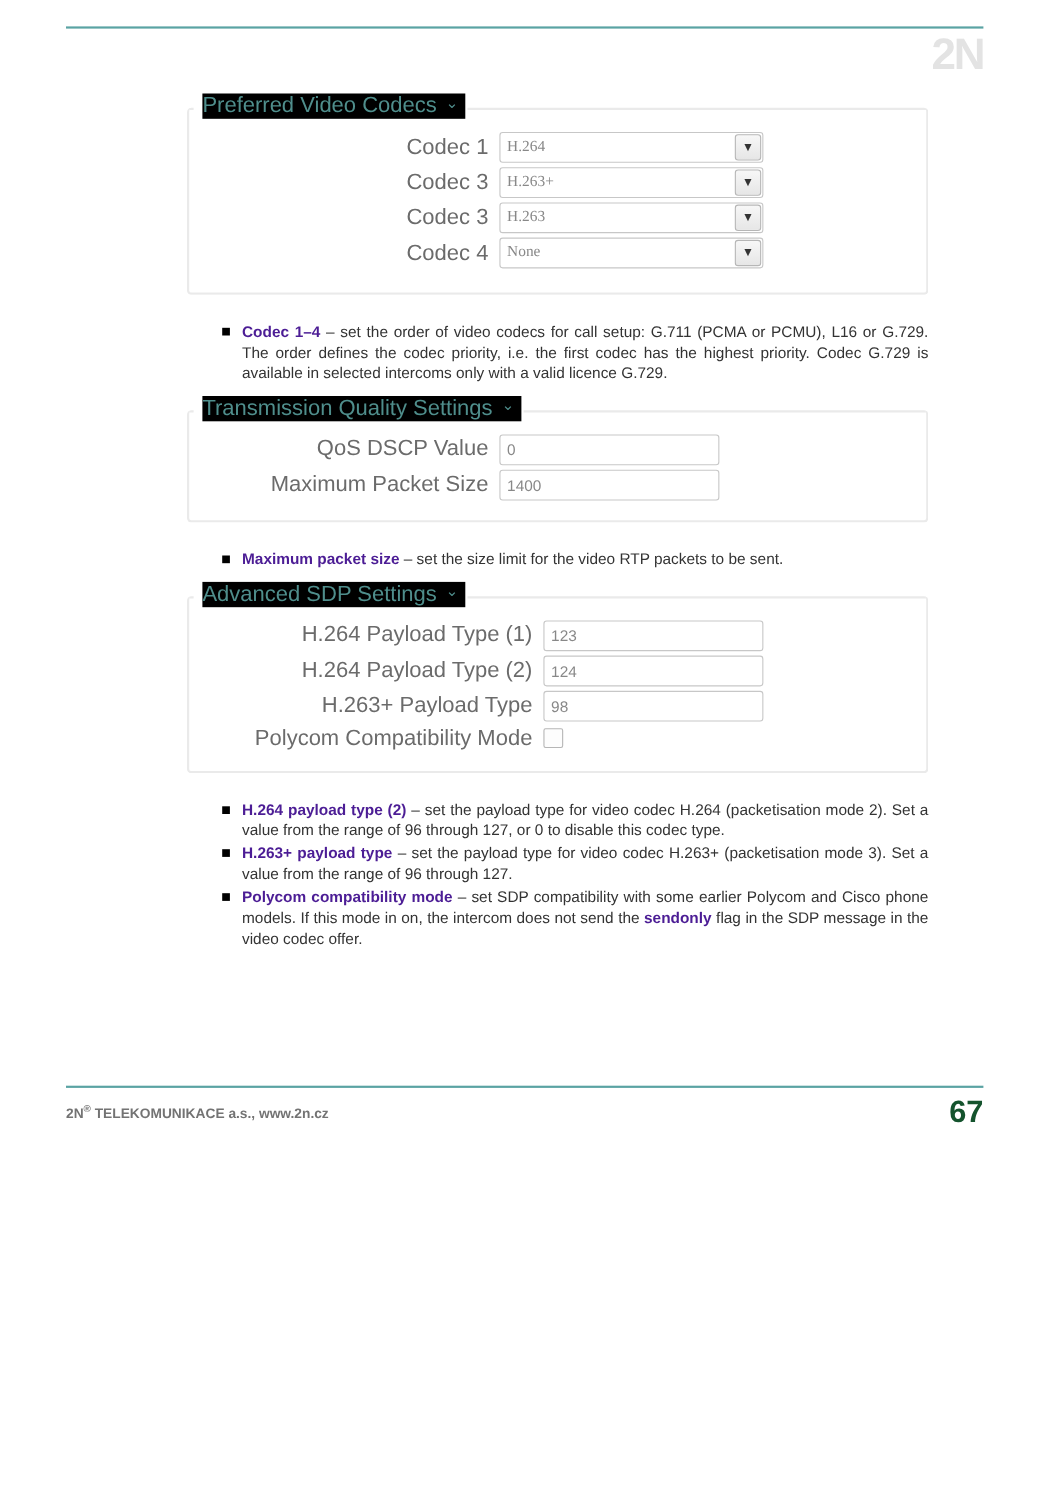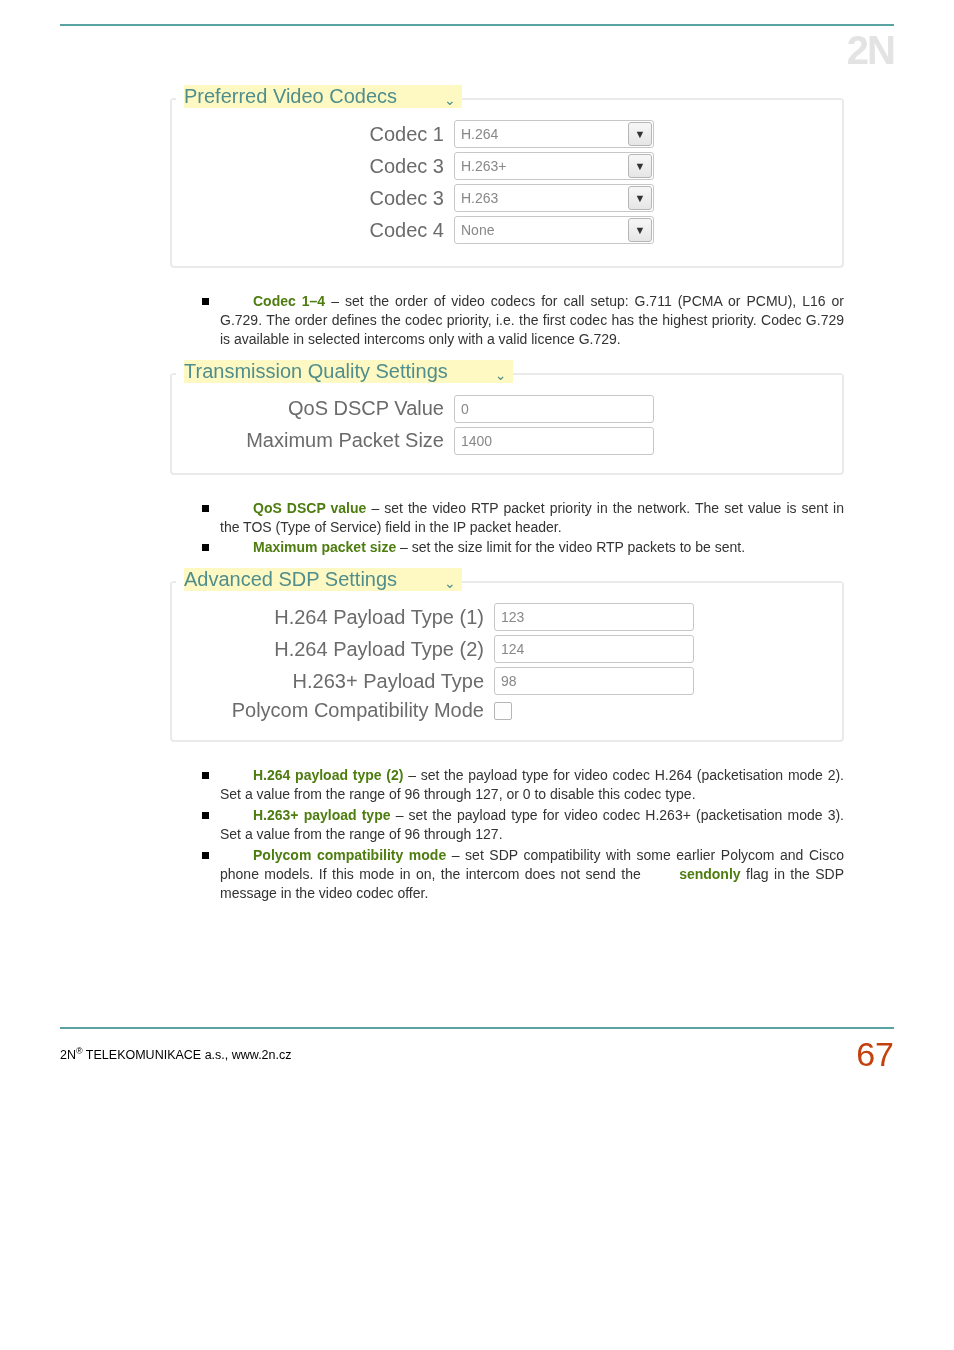--- a/index.html
+++ b/index.html
@@ -45,25 +45,24 @@
   }
   .fieldset::before { left: 0; width: 4px; border-top-left-radius: 4px; }
   .fieldset::after  { right: 0; border-top-right-radius: 4px; }
   .fs-legend {
     position: absolute;
     top: -13px; left: 12px;
     color: #4f8e8c;
     font-size: 20px;
     font-weight: 300;
     padding-right: 6px;
-    background: #fef9c3;
+    background: #000000;
     display: inline-flex;
-    align-items: flex-end;
+    align-items: flex-start;
     z-index: 2;
-    gap: 39px;
   }
   .chev { margin-left: 8px; font-size: 14px; color: #4f8e8c; }
   .form-row {
     display: flex;
     align-items: center;
     margin: 4px 0;
   }
   .form-label {
     flex: 0 0 260px;
     text-align: right;
@@ -75,21 +74,21 @@
     width: 200px;
     height: 28px;
     border: 1px solid #c7c7c7;
     border-radius: 3px;
     padding: 2px 6px;
     font-size: 14px;
     color: #888;
     font-family: inherit;
   }
   .form-input.short { width: 200px; }
-  .select-wrap { position: relative; width: 200px; }
+  .select-wrap { position: relative; width: 240px; font-family: Liberation Serif, serif; }
   .select-wrap .form-input { width: 100%; padding-right: 30px; }
   .dd-btn {
     position: absolute;
     right: 2px; top: 2px;
     width: 24px; height: 24px;
     border: 1px solid #b6b6b6;
     border-radius: 3px;
     background: linear-gradient(#f7f7f7,#e6e6e6);
     display: flex; align-items: center; justify-content: center;
     font-size: 11px;
@@ -126,27 +125,27 @@
   }
   .footer {
     display: flex;
     align-items: center;
     justify-content: space-between;
     border-top: 2px solid #5aa3a3;
     margin: 60px 60px 0 60px;
     padding: 6px 0 24px 0;
   }
   .footer-left {
-    color: #000000;
+    color: #737373;
     font-size: 12.5px;
-    font-weight: normal;
+    font-weight: bold;
   }
   .footer-left sup { font-size: 9px; }
-  .page-num { color: #c2410c; font-size: 34px; font-weight: normal; }
-  b { font-weight: bold; color: #4d7c0f; margin-left: 33px; }
+  .page-num { color: #14532d; font-size: 28px; font-weight: bold; }
+  b { font-weight: bold; color: #4c1d95; }
 </style>
 </head>
 <body>
 
 <div class="page">
   <hr class="top-rule">
   <div class="logo-row">
     <div class="logo-2n">2N</div>
   </div>
 
@@ -201,21 +200,20 @@
         <div class="form-label">QoS DSCP Value</div>
         <input class="form-input short" value="0" style="">
       </div>
       <div class="form-row">
         <div class="form-label">Maximum Packet Size</div>
         <input class="form-input short" value="1400" style="">
       </div>
     </div>
 
     <ul class="bullets">
-      <li><b>QoS DSCP value</b><span> – set the video RTP packet priority in the network. The set value is sent in the TOS (Type of Service) field in the IP packet header.</span></li>
       <li><b>Maximum packet size</b><span> – set the size limit for the video RTP packets to be sent.</span></li>
     </ul>
 
     <div class="fieldset" style="--lw: 253px;">
       <div class="fs-legend">
         <span>Advanced SDP Settings</span>
         <span class="chev">⌄</span>
       </div>
       <div class="form-row">
         <div class="form-label" style="flex-basis:300px">H.264 Payload Type (1)</div>

